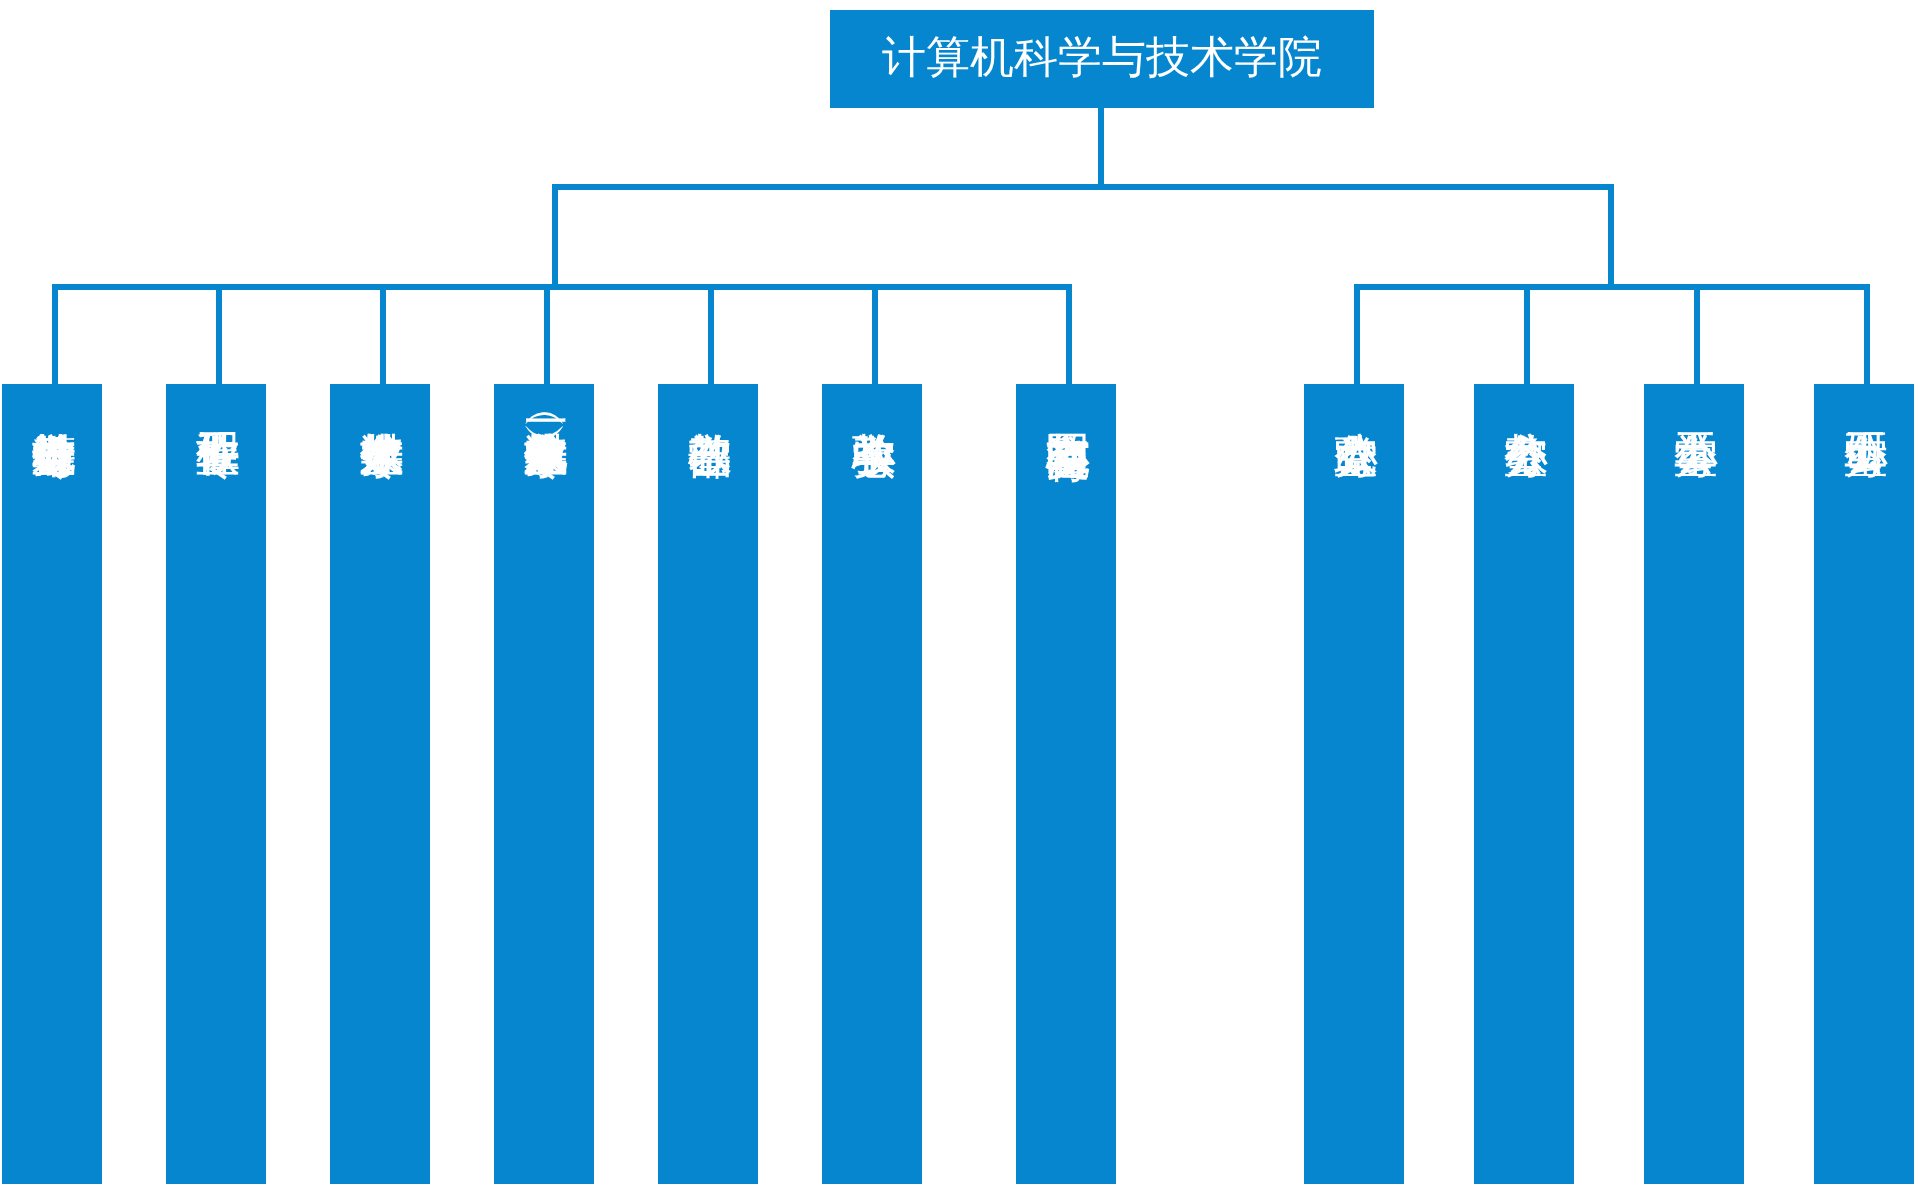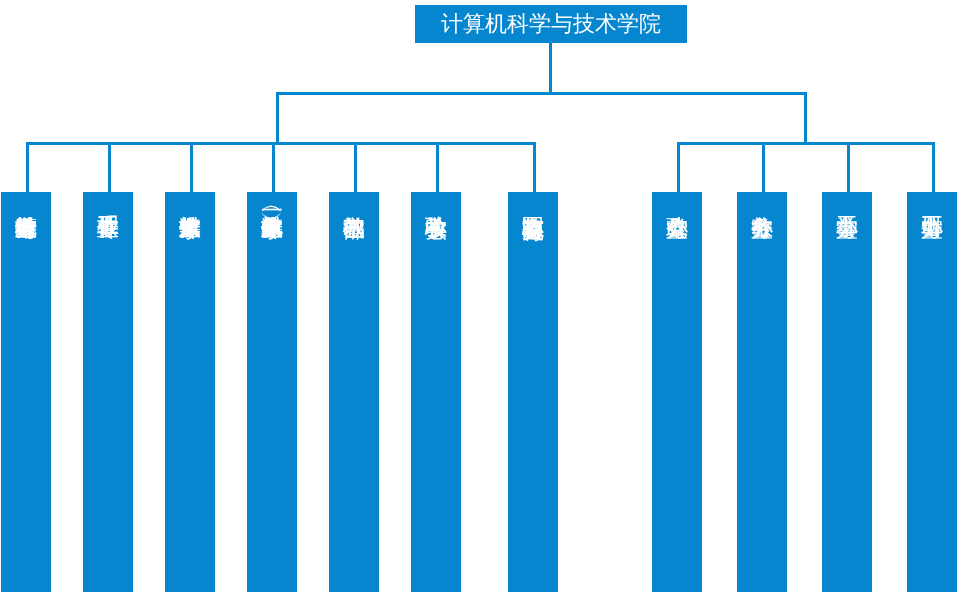--- a/index.html
+++ b/index.html
@@ -36,21 +36,21 @@
     letter-spacing: 0px;
     white-space: nowrap;
     font-weight: 400;
   }
 
   
   .node-root {
     left: 415px;
     top: 5px;
     width: 272px;
-    height: 38px;
+    height: 49px;
     align-items: center;
     justify-content: center;
   }
   .node-root .node-label {
     writing-mode: horizontal-tb;
     text-orientation: mixed;
     font-size: 22px;
     line-height: 1;
   }
 

